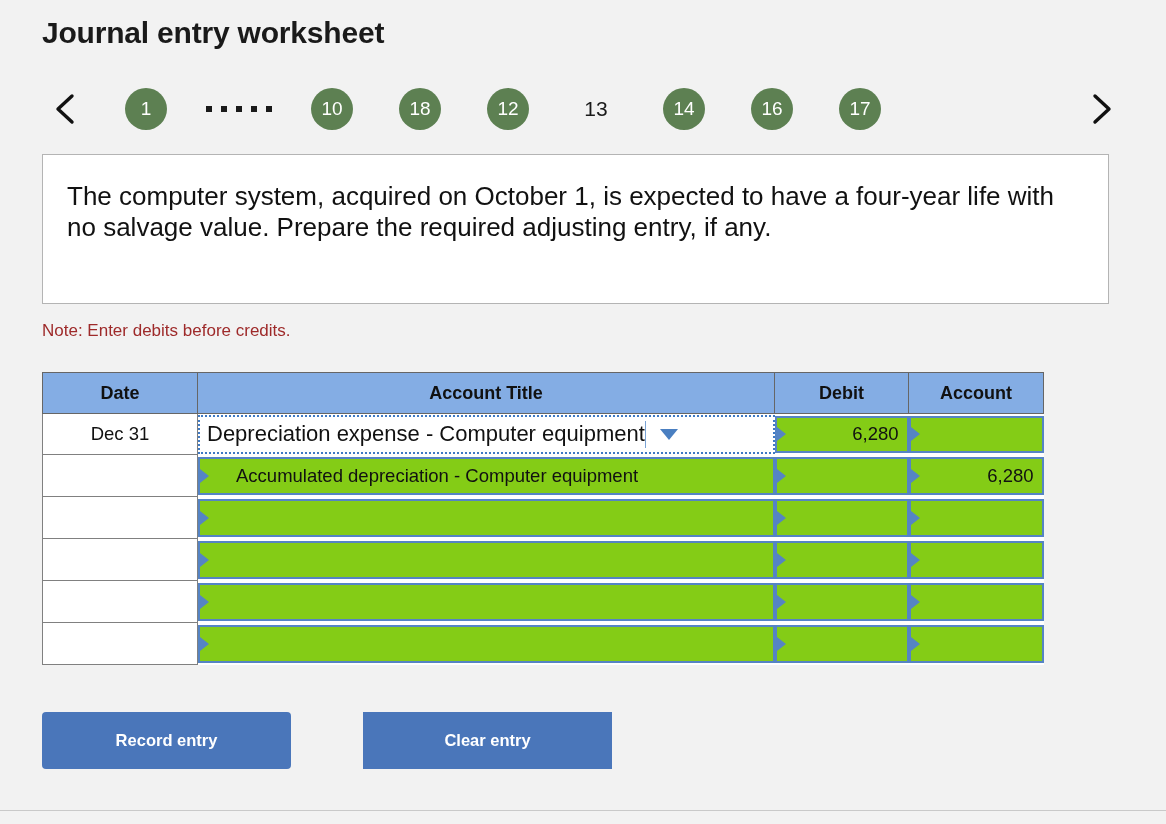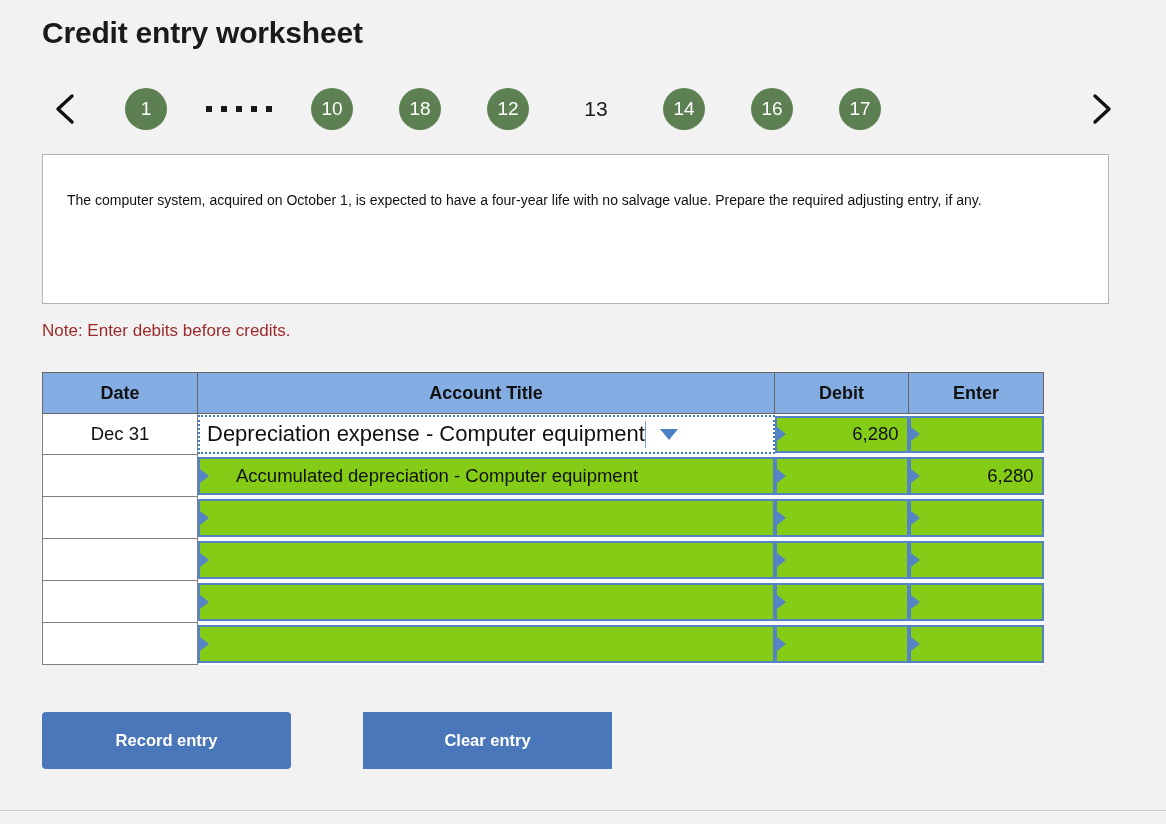--- a/index.html
+++ b/index.html
@@ -98,22 +98,22 @@
   .question-panel {
     position: absolute;
     left: 42px; top: 154px;
     width: 1067px; height: 150px;
     background: #ffffff;
     border: 1px solid #b4b4b4;
     z-index: 2;
   }
   .question-text {
     margin: 26px 30px 0 24px;
-    font-size: 14px;
-    line-height: 39px;
+    font-size: 26px;
+    line-height: 31px;
     color: #111;
   }
 
   
   .note {
     position: absolute;
     left: 42px; top: 321px;
     font-size: 17px;
     color: #9e2a2a;
     font-weight: 500;
@@ -245,21 +245,21 @@
   .footer-rule {
     position: absolute;
     left: 0; top: 810px;
     width: 1166px; height: 1px;
     background: #c9c9c9;
   }
 </style>
 </head>
 <body>
 
-<div class="page-title">Credit entry worksheet</div>
+<div class="page-title">Journal entry worksheet</div>
 
 <div class="tabstrip">
 
   <div class="nav-chevron">
     <span>
       <svg width="26" height="34" viewBox="0 0 26 34" aria-hidden="true">
         <polyline points="20,4 6,17 20,30" fill="none" stroke="#111" stroke-width="3.4" stroke-linecap="round" stroke-linejoin="round"></polyline>
       </svg>
     </span>
   </div>
@@ -305,21 +305,21 @@
     <col class="c-date">
       <col class="c-acct">
       <col class="c-debit">
       <col class="c-cred">
   </colgroup>
   <thead>
     <tr>
       <th>Date</th>
       <th>Account Title</th>
       <th>Debit</th>
-      <th>Enter</th>
+      <th>Account</th>
     </tr>
   </thead>
   <tbody>
 
     <tr class="r1">
       <td class="date-cell">Dec 31</td>
       <td class="sel-wrap">
         <div class="selcell">
           <span class="celltext">Depreciation expense - Computer equipment</span>
           <span class="ddsep"></span>

